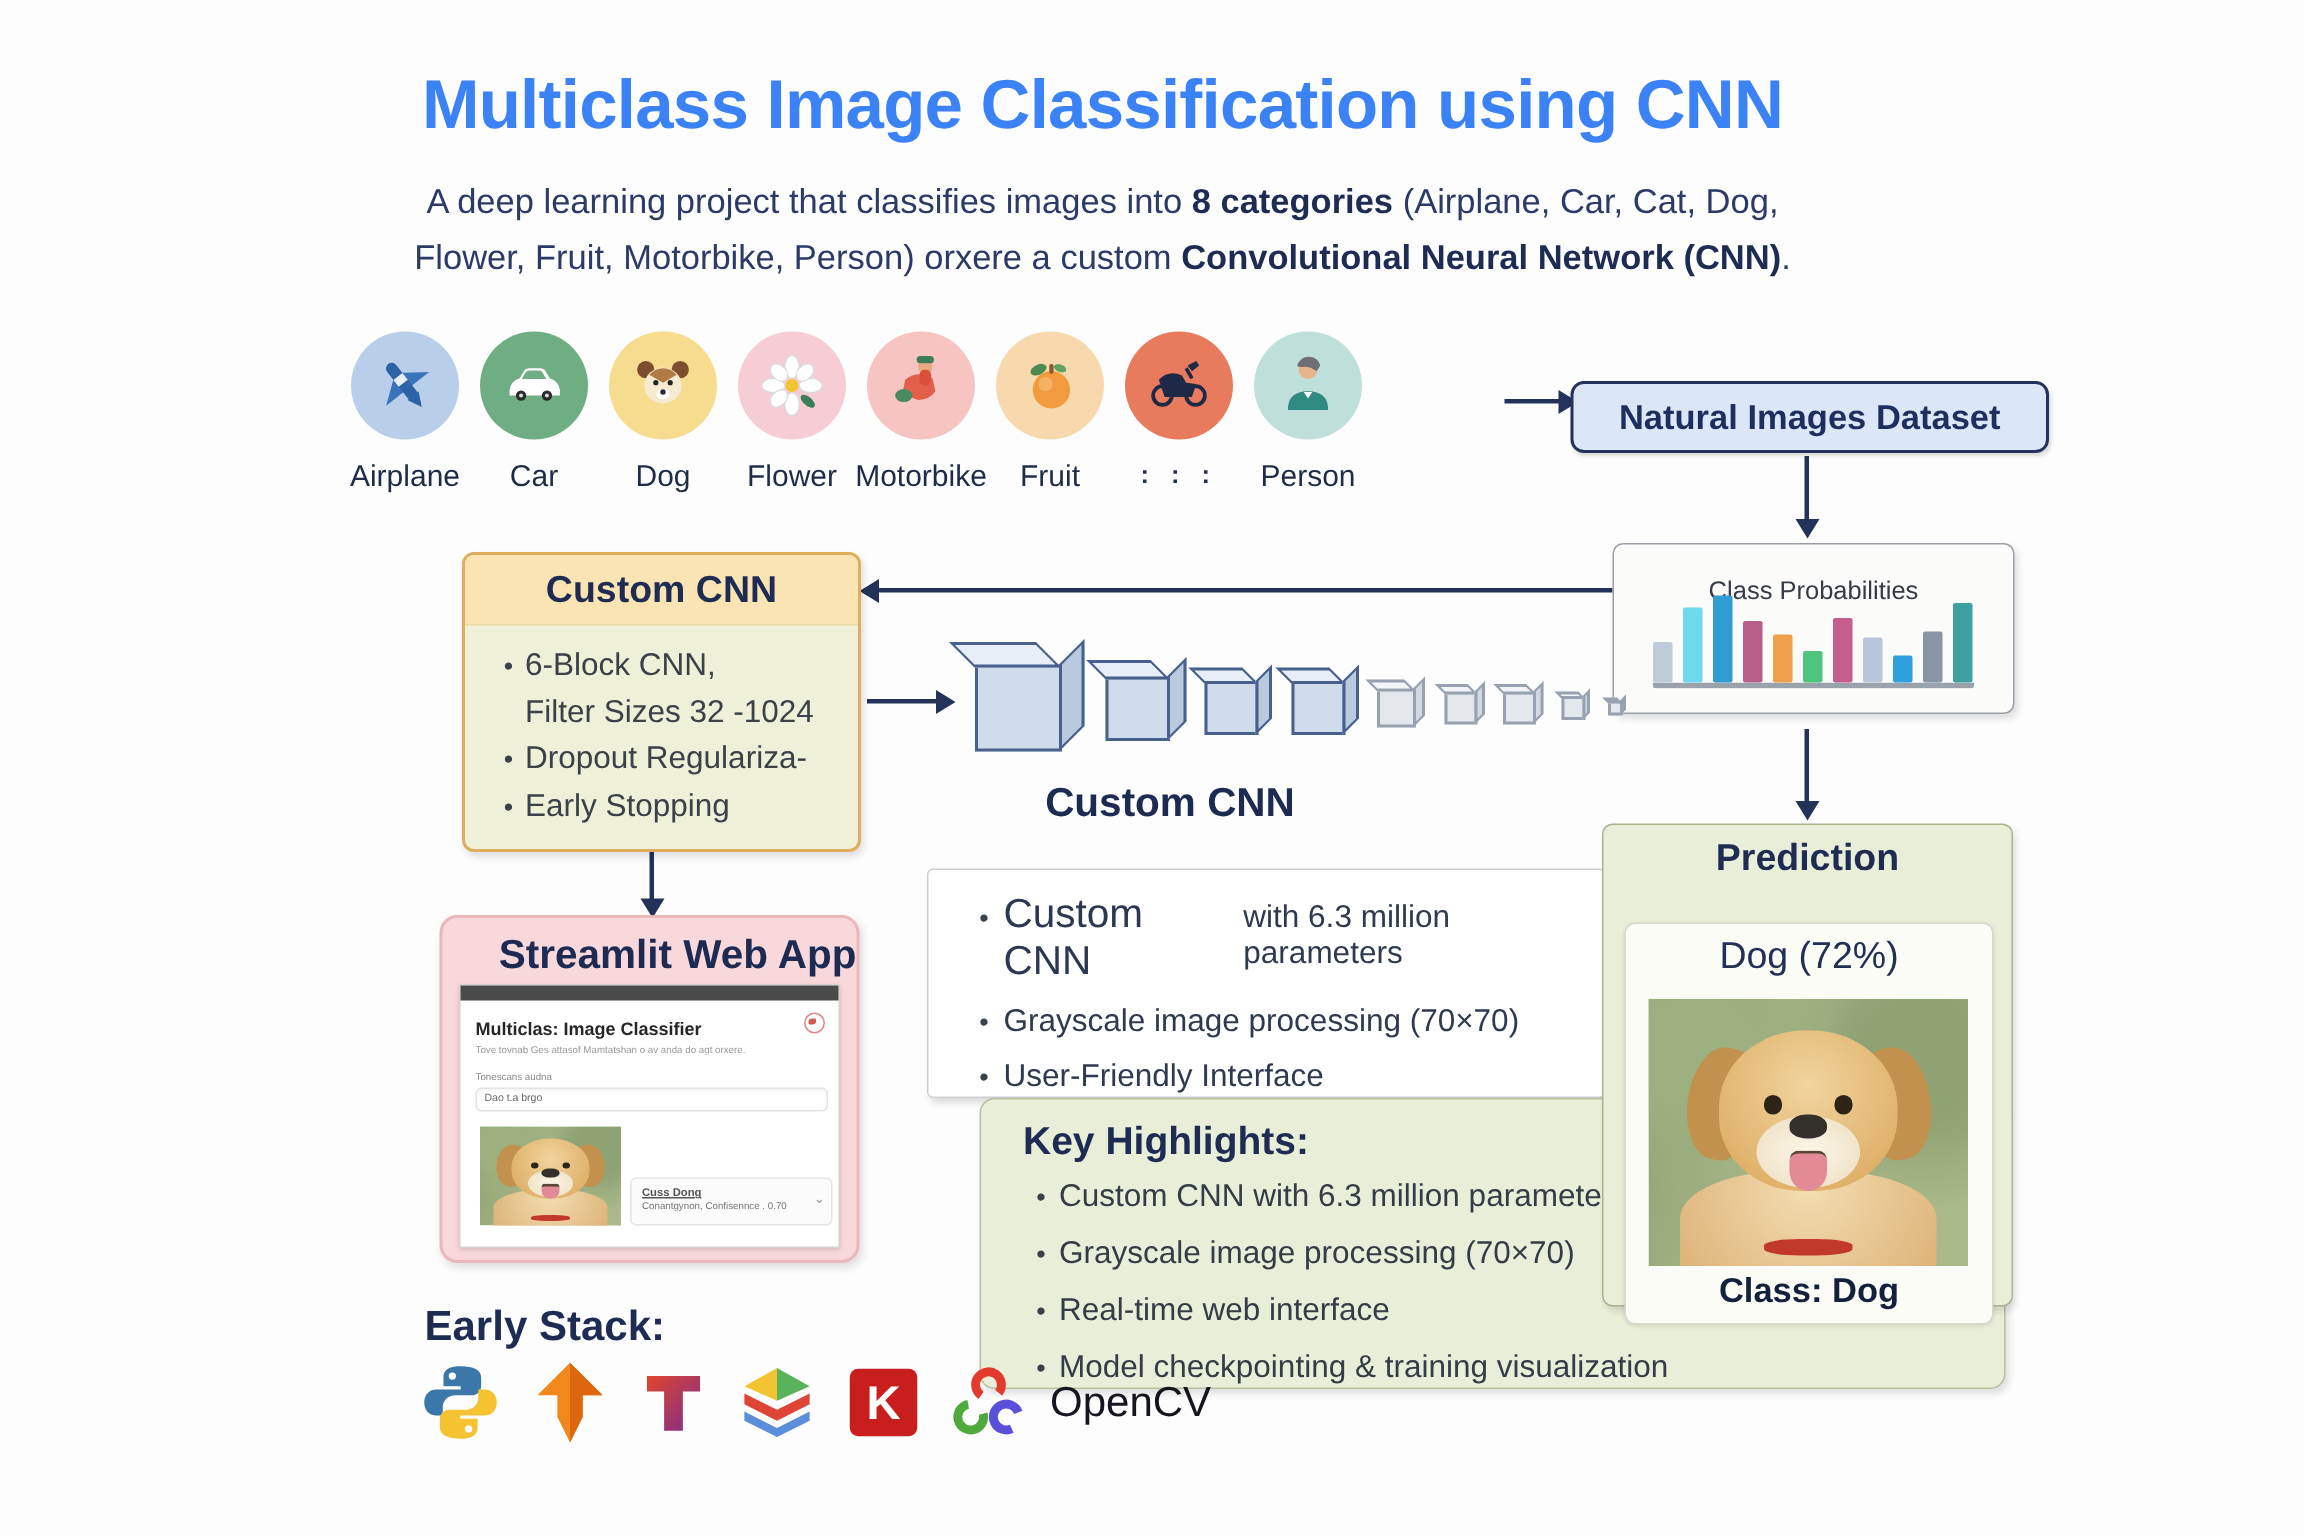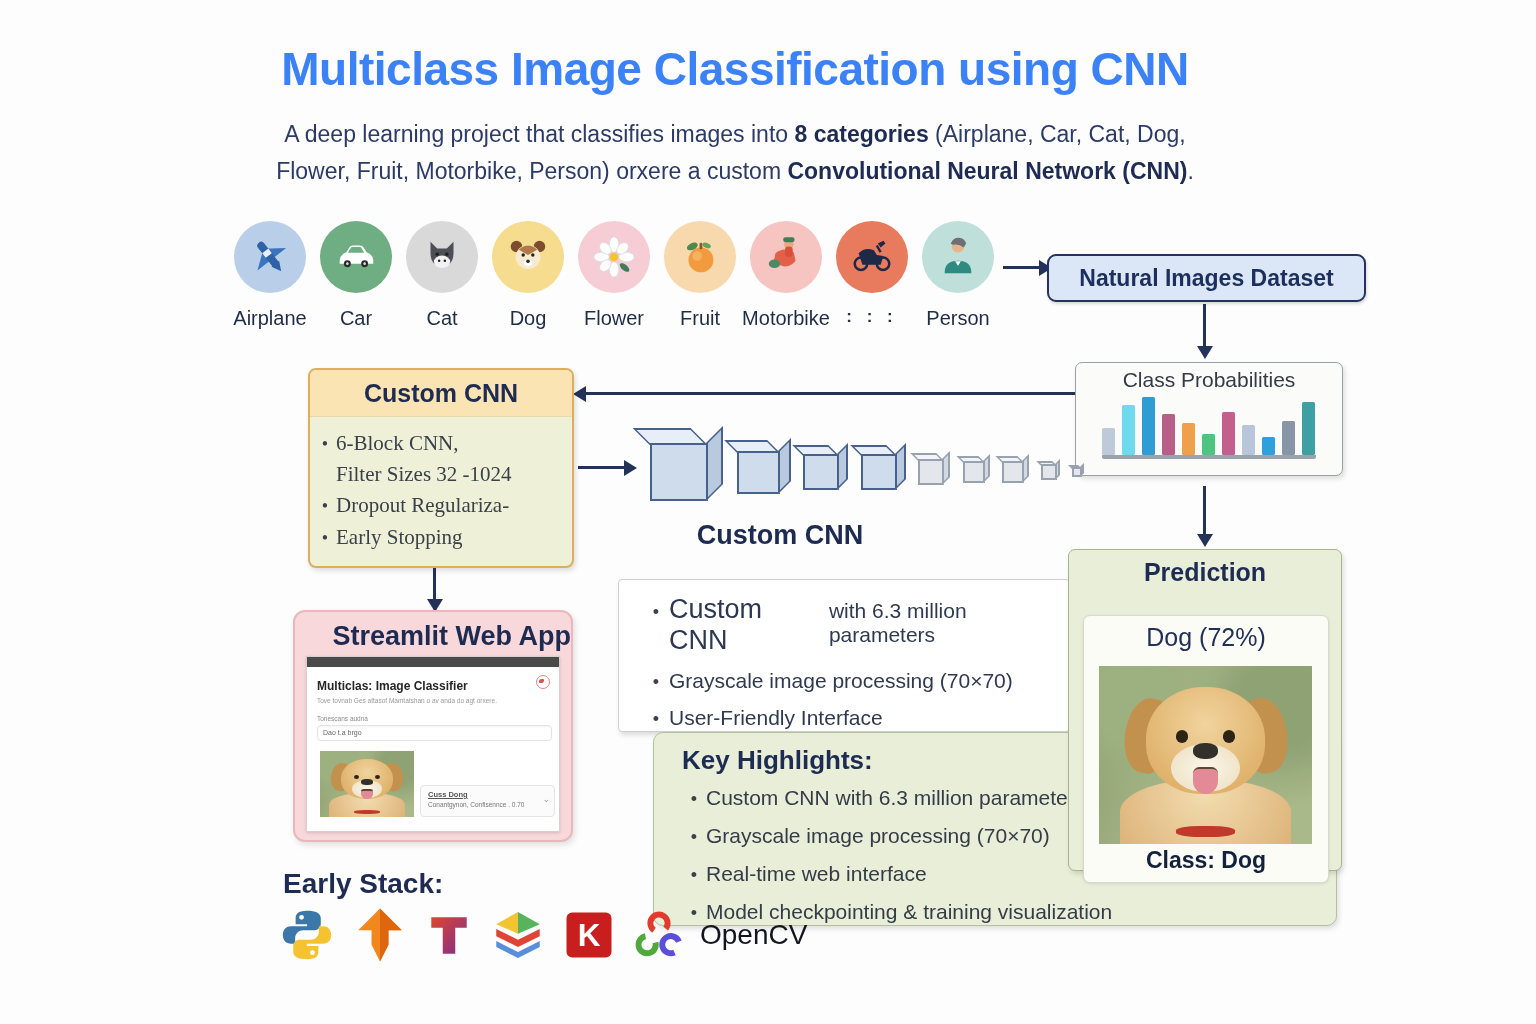--- a/index.html
+++ b/index.html
@@ -31,31 +31,31 @@
     border-top:13px solid #223258;border-left:8px solid transparent;border-right:8px solid transparent;}
 
   
   .dataset-box{position:absolute;left:1047px;top:254px;width:315px;height:44px;background:#dbe7f6;
     border:2px solid #24335e;border-radius:9px;display:flex;align-items:center;justify-content:center;
     font-size:23px;font-weight:bold;color:#1d2f5e;box-shadow:1px 2px 3px rgba(0,0,0,.15);}
 
   
   .classprob-box{position:absolute;left:1075px;top:362px;width:266px;height:112px;background:#fbfbf9;
     border:1.5px solid #9aa0a8;border-radius:7px;box-shadow:2px 3px 5px rgba(0,0,0,.12);}
-  .classprob-title{margin-top:5px;text-align:center;font-size:21px;color:#343b47;}
+  .classprob-title{margin-top:21px;text-align:center;font-size:17px;color:#343b47;}
   .chart{position:absolute;left:26px;right:26px;bottom:16px;height:62px;display:flex;
     align-items:flex-end;gap:7px;border-bottom:4px solid #9aa2ab;border-radius:0 0 2px 2px;}
   .bar{width:13px;border-radius:1.5px;}
 
   
   .customcnn-box{position:absolute;left:308px;top:368px;width:262px;height:196px;border:2px solid #dfae5d;
     border-radius:8px;overflow:hidden;box-shadow:2px 3px 5px rgba(0,0,0,.12);background:#eef0d8;}
   .customcnn-head{background:#fbe4b3;height:46px;display:flex;align-items:center;justify-content:center;
     font-size:25px;font-weight:bold;color:#1e2b52;border-bottom:1px solid #e8d9a8;}
-  .customcnn-body{padding:11px 4px;font-size:21px;color:#3a4148;line-height:31px;font-family:Liberation Serif, serif;}
+  .customcnn-body{padding:11px 18px;font-size:21px;color:#3a4148;line-height:31px;}
   .cnn-bullet{display:flex;}
   .b-dot{width:22px;flex:none;text-align:center;}
   .b-dot::before{content:"•";color:#3a4148;font-size:18px;}
 
   
   .cubes{position:absolute;left:650px;top:426px;height:92px;display:flex;align-items:center;}
   .cube{position:relative;width:var(--s);height:var(--s);background:#cfdcec;border:2px solid #47608c;
     box-sizing:border-box;margin-right:calc(var(--s)*0.32 + 10px);}
   .cube::before{content:"";position:absolute;left:-2px;bottom:100%;width:var(--s);height:calc(var(--s)*0.3);
     background:#e7eef7;border:2px solid #47608c;box-sizing:border-box;transform:skewX(45deg);transform-origin:0 100%;}
@@ -184,33 +184,20 @@
           <path d="M18 15l-2.5 4.5h17L30 15q-.7-1.5-2.5-1.5h-7q-1.8 0-2 1.5z" fill="#6fae83"></path>
           <circle cx="15" cy="31" r="3.6" fill="#2b2b2b"></circle>
             <circle cx="33" cy="31" r="3.6" fill="#2b2b2b"></circle>
           <circle cx="15" cy="31" r="1.4" fill="#dcdcdc"></circle>
             <circle cx="33" cy="31" r="1.4" fill="#dcdcdc"></circle>
         </svg>
       </div>
       <div class="cat-label">Car</div>
     </div>
     <div class="cat">
-      <div class="cat-circle" style="background: rgb(217, 217, 217);">
-        <svg width="46" height="46" viewBox="0 0 48 48">
-          <path d="M12 8l7 7h10l7-7v12c0 9-5 14-12 14S12 29 12 20z" fill="#4e4e57"></path>
-          <ellipse cx="24" cy="29" rx="8.5" ry="6.5" fill="#f2f2f2"></ellipse>
-          <circle cx="19" cy="21" r="1.8" fill="#1e1e1e"></circle>
-            <circle cx="29" cy="21" r="1.8" fill="#1e1e1e"></circle>
-          <circle cx="21" cy="28" r="1.3" fill="#1e1e1e"></circle>
-            <circle cx="27" cy="28" r="1.3" fill="#1e1e1e"></circle>
-        </svg>
-      </div>
-      <div class="cat-label">Cat</div>
-    </div>
-    <div class="cat">
       <div class="cat-circle" style="background: rgb(246, 220, 142);">
         <svg width="46" height="46" viewBox="0 0 48 48">
           <circle cx="12" cy="13" r="6" fill="#7d4e2d"></circle>
             <circle cx="36" cy="13" r="6" fill="#7d4e2d"></circle>
           <ellipse cx="24" cy="24" rx="13" ry="12.5" fill="#f6ead0"></ellipse>
           <path d="M24 12a13 12 0 00-9.5 4.5L24 22l9.5-5.5A13 12 0 0024 12z" fill="#b07a45"></path>
           <circle cx="19" cy="22" r="1.8" fill="#222"></circle>
             <circle cx="29" cy="22" r="1.8" fill="#222"></circle>
           <ellipse cx="24" cy="30" rx="4.5" ry="3.5" fill="#fff"></ellipse>
             <circle cx="24" cy="28.5" r="1.9" fill="#2b2b2b"></circle>
@@ -230,42 +217,42 @@
             <ellipse cx="33" cy="15" rx="5" ry="7" transform="rotate(45 33 15)"></ellipse>
             <ellipse cx="15" cy="33" rx="5" ry="7" transform="rotate(45 15 33)"></ellipse>
           </g>
           <circle cx="24" cy="24" r="4.5" fill="#f2c52e"></circle>
           <ellipse cx="35" cy="35" rx="6" ry="3" fill="#3f7d5a" transform="rotate(40 35 35)"></ellipse>
         </svg>
       </div>
       <div class="cat-label">Flower</div>
     </div>
     <div class="cat">
+      <div class="cat-circle" style="background: rgb(246, 197, 194);">
+        <svg width="46" height="46" viewBox="0 0 48 48">
+          <circle cx="27" cy="11" r="5" fill="#eaa87f"></circle>
+          <rect x="21" y="3.5" width="12" height="5" rx="2.5" fill="#3f7d5a"></rect>
+          <path d="M13 20q9-7 19-1l2 9q-4 6-12 6l-11-4z" fill="#e2604a"></path>
+          <rect x="23" y="13" width="8" height="11" rx="3.5" fill="#d9503a"></rect>
+          <ellipse cx="12" cy="31" rx="6" ry="4.5" fill="#4c8a63"></ellipse>
+        </svg>
+      </div>
+      <div class="cat-label">Motorbike</div>
+    </div>
+    <div class="cat">
       <div class="cat-circle" style="background: rgb(248, 217, 174);">
         <svg width="46" height="46" viewBox="0 0 48 48">
           <circle cx="25" cy="27" r="13" fill="#f29a3e"></circle>
           <circle cx="21" cy="23" r="5" fill="#f7b668" opacity="0.85"></circle>
           <rect x="23.5" y="9" width="3" height="7" rx="1.5" fill="#8a5a2e"></rect>
           <ellipse cx="16" cy="13" rx="6" ry="3.5" fill="#4c8a4f" transform="rotate(-25 16 13)"></ellipse>
           <ellipse cx="31" cy="12" rx="4.5" ry="2.6" fill="#5fa55f" transform="rotate(20 31 12)"></ellipse>
         </svg>
       </div>
       <div class="cat-label">Fruit</div>
-    </div>
-    <div class="cat">
-      <div class="cat-circle" style="background: rgb(246, 197, 194);">
-        <svg width="46" height="46" viewBox="0 0 48 48">
-          <circle cx="27" cy="11" r="5" fill="#eaa87f"></circle>
-          <rect x="21" y="3.5" width="12" height="5" rx="2.5" fill="#3f7d5a"></rect>
-          <path d="M13 20q9-7 19-1l2 9q-4 6-12 6l-11-4z" fill="#e2604a"></path>
-          <rect x="23" y="13" width="8" height="11" rx="3.5" fill="#d9503a"></rect>
-          <ellipse cx="12" cy="31" rx="6" ry="4.5" fill="#4c8a63"></ellipse>
-        </svg>
-      </div>
-      <div class="cat-label">Motorbike</div>
     </div>
     <div class="cat">
       <div class="cat-circle" style="background: rgb(232, 122, 94);">
         <svg width="46" height="46" viewBox="0 0 48 48">
           <g stroke="#1d2946" fill="none" stroke-width="2.6">
             <circle cx="12.5" cy="31" r="6.5"></circle>
               <circle cx="35.5" cy="31" r="6.5"></circle>
           </g>
           <path d="M10 20q7-7 16-3l3 5 7 1-3 9H14z" fill="#1d2946"></path>
           <path d="M30 10l6-3 2 3-5 4z" fill="#1d2946"></path>

